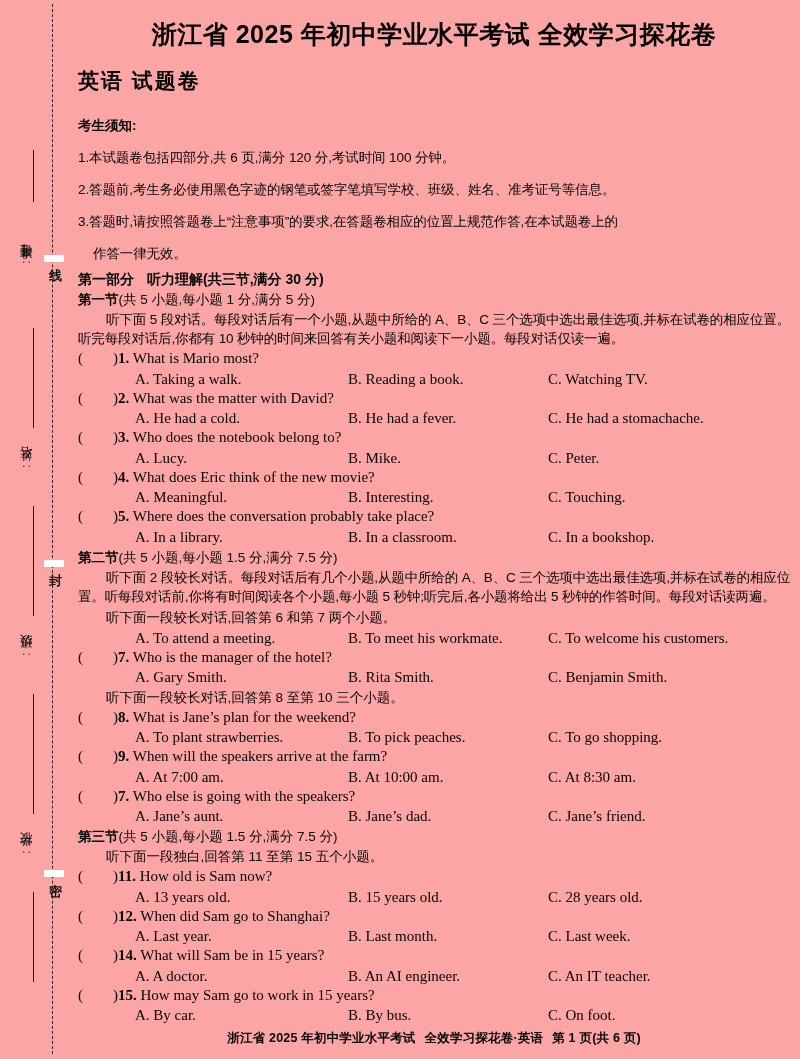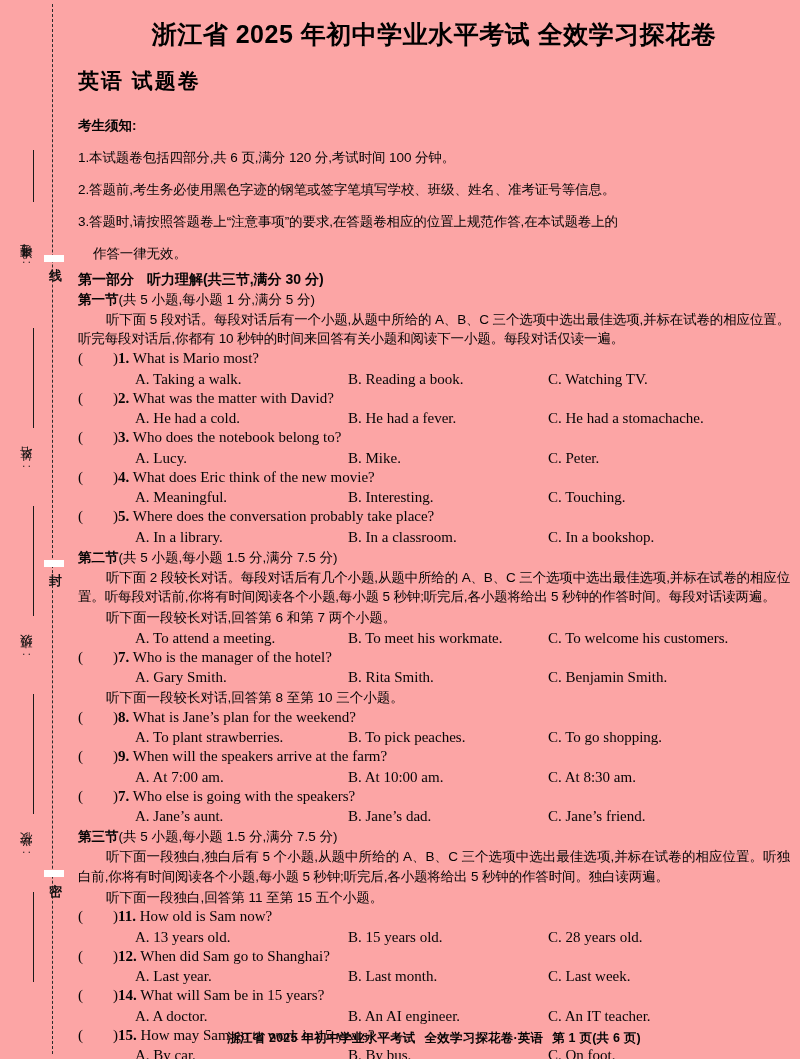--- a/index.html
+++ b/index.html
@@ -326,21 +326,20 @@
     <div class="q">
       <div class="q-line">(<span class="paren"></span>)<span class="q-num">7.</span> <span class="q-text">Who else is going with the speakers?</span></div>
       <div class="opt-line">
         <span class="opt a">A. Jane’s aunt.</span>
         <span class="opt b">B. Jane’s dad.</span>
         <span class="opt c">C. Jane’s friend.</span>
       </div>
     </div>
 
     <div class="section-head"><span class="sh-bold">第三节</span><span>(共 5 小题,每小题 1.5 分,满分 7.5 分)</span></div>
-    <div class="para">听下面一段独白,独白后有 5 个小题,从题中所给的 A、B、C 三个选项中选出最佳选项,并标在试卷的相应位置。听独白前,你将有时间阅读各个小题,每小题 5 秒钟;听完后,各小题将给出 5 秒钟的作答时间。独白读两遍。</div>
     <div class="subinstr">听下面一段独白,回答第 11 至第 15 五个小题。</div>
 
     <div class="q">
       <div class="q-line">(<span class="paren"></span>)<span class="q-num">11.</span> <span class="q-text">How old is Sam now?</span></div>
       <div class="opt-line">
         <span class="opt a">A. 13 years old.</span>
         <span class="opt b">B. 15 years old.</span>
         <span class="opt c">C. 28 years old.</span>
       </div>
     </div>

